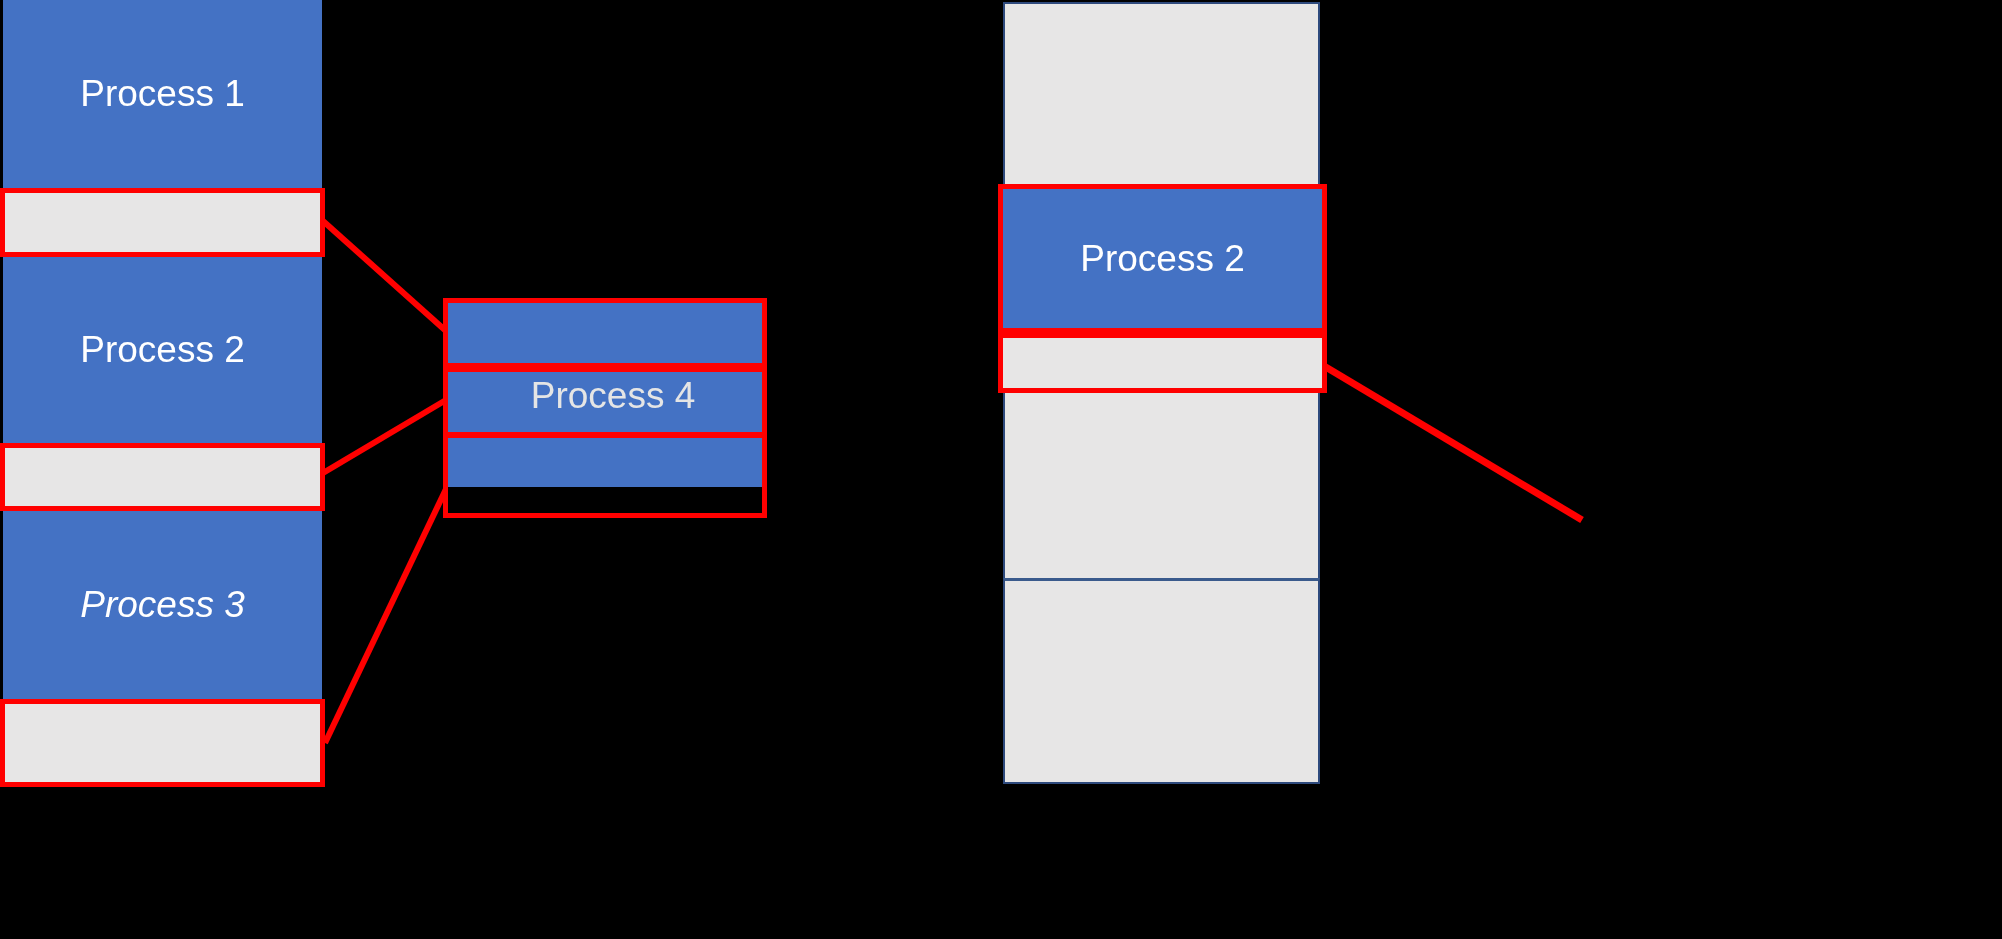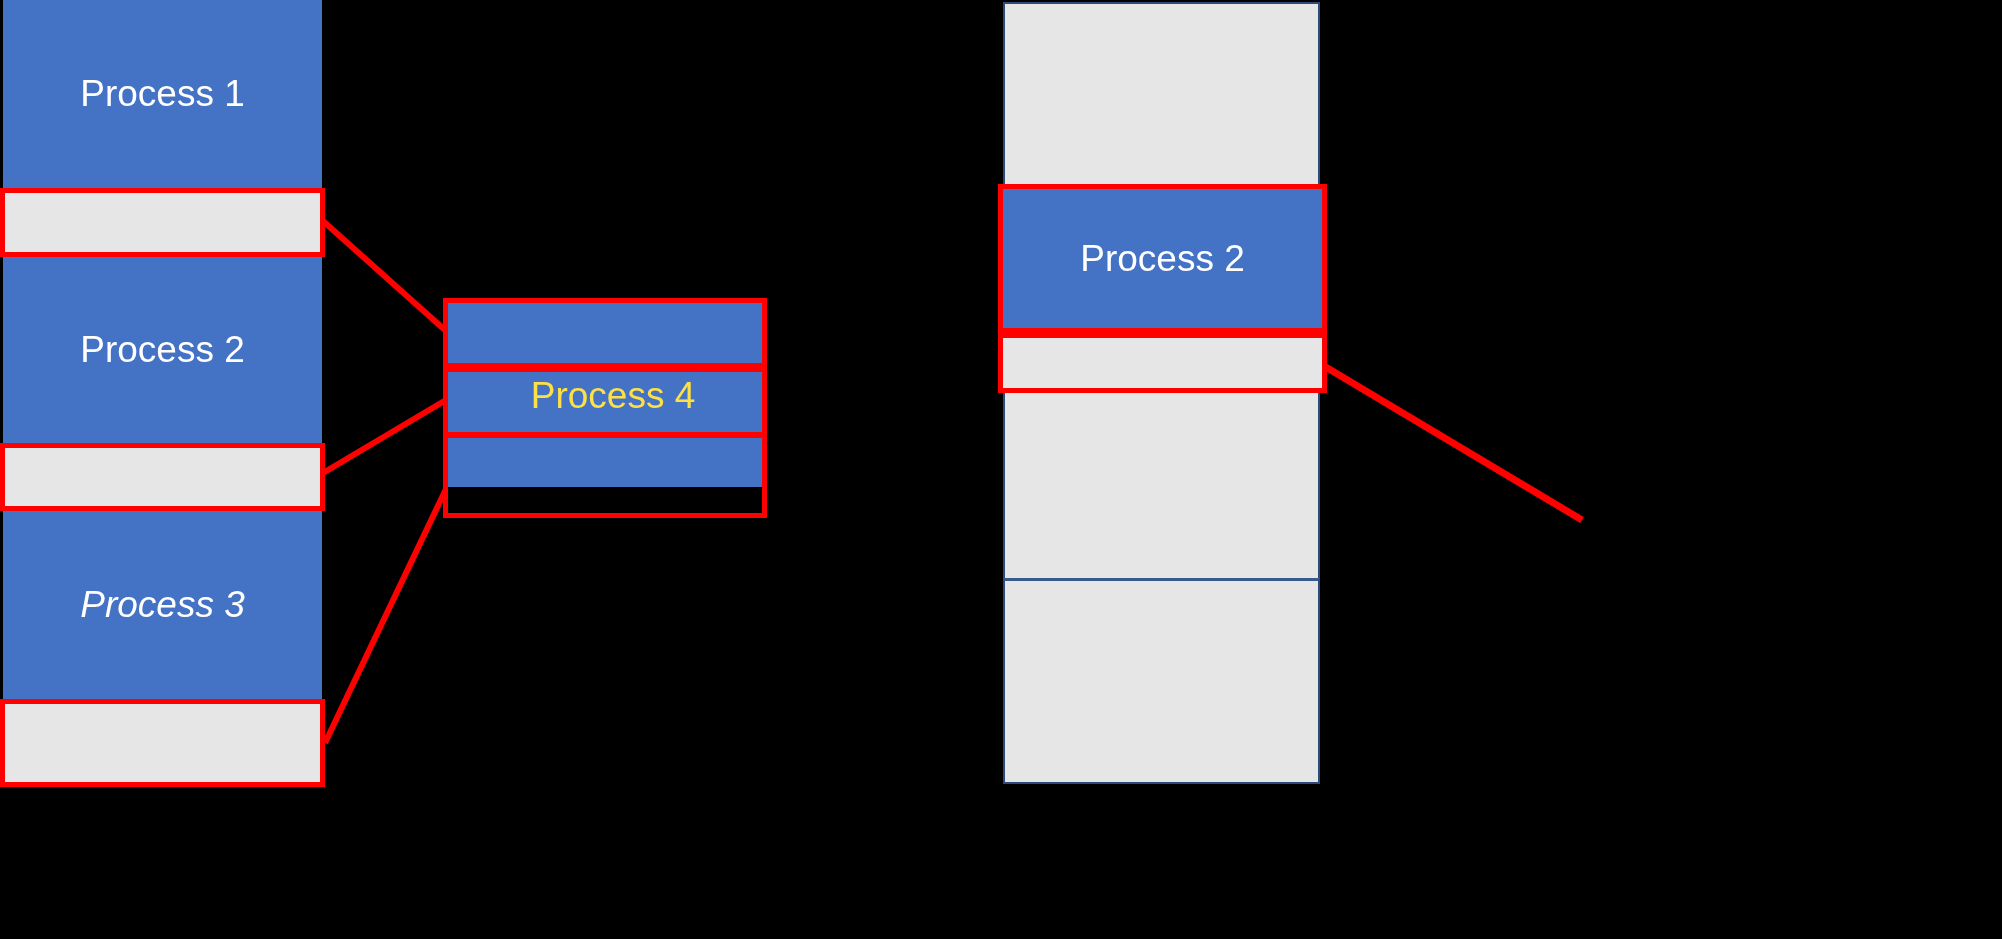--- a/index.html
+++ b/index.html
@@ -31,21 +31,21 @@
     left:443px;top:298px;width:324px;height:220px;
     box-sizing:border-box;
     border:5px solid #FF0000;
     background:#000000;
   }
   .mseg{position:absolute;left:0;right:0;background:#4472C4;}
   .mdiv{position:absolute;left:0;right:0;background:#FF0000;}
   .mlabel{
     position:absolute;left:16px;right:0;top:63px;height:60px;
     display:flex;align-items:center;justify-content:center;
-    color:#fde047;font-size:37px;
+    color:#e5e5e5;font-size:37px;
   }
   
   .mem-rect{
     position:absolute;
     box-sizing:border-box;
     background:#E7E6E6;
     border:2px solid #2E4A7D;
   }
   svg.lines{position:absolute;left:0;top:0;}
 </style>

